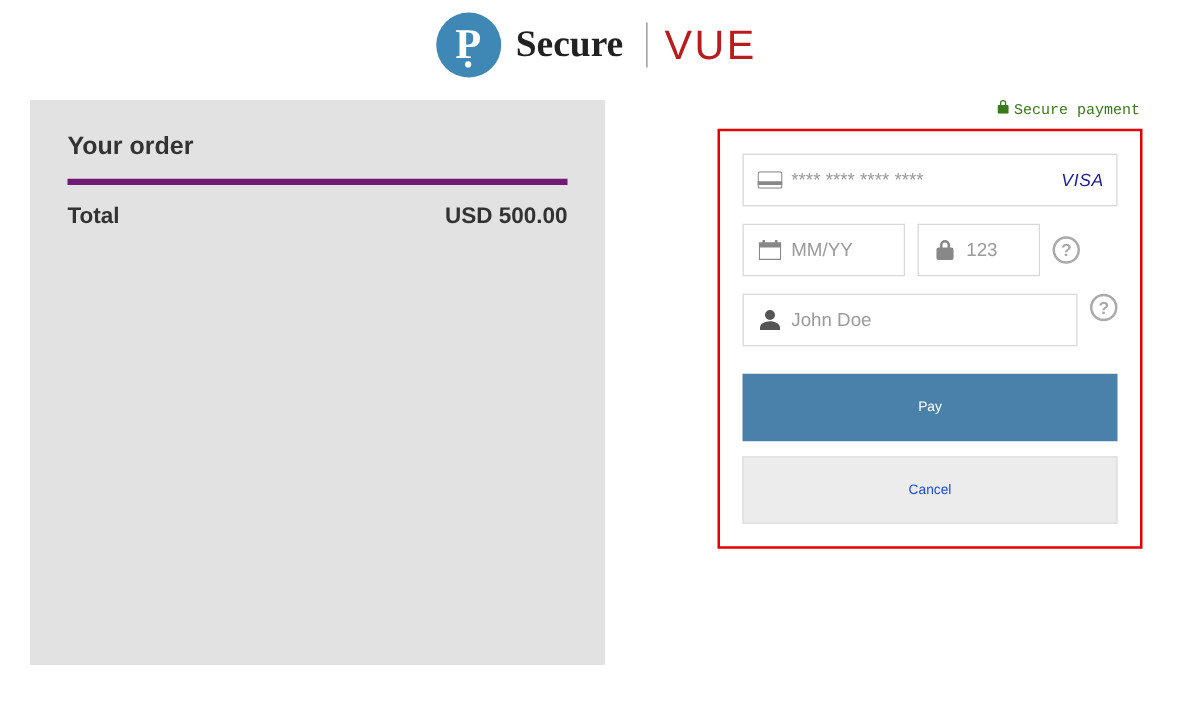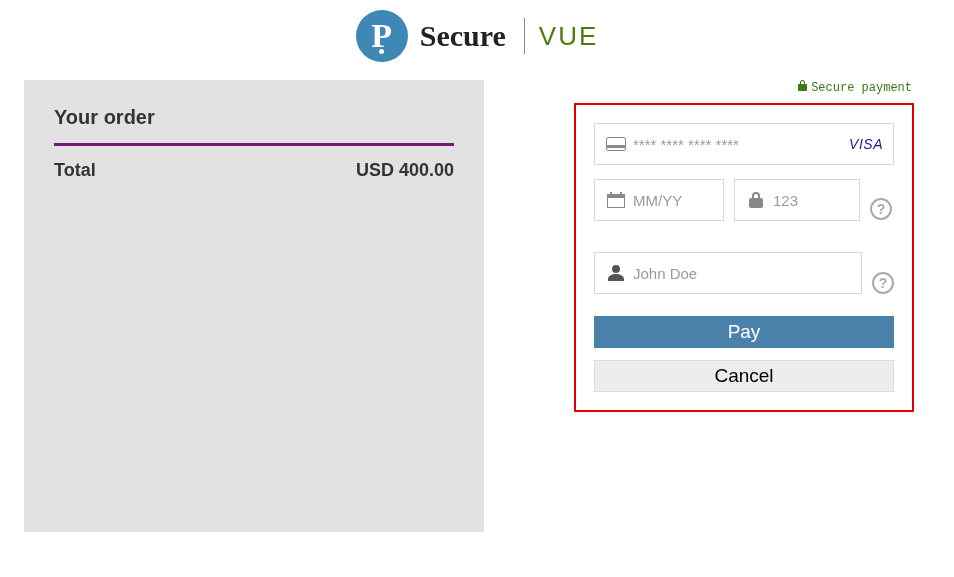--- a/index.html
+++ b/index.html
@@ -48,42 +48,42 @@
     margin-right: 18px;
   }
   .brand-divider {
     width: 1px;
     height: 36px;
     background: #888;
     margin-right: 14px;
   }
   .brand-vue {
     font-family: Arial, sans-serif;
-    font-size: 26px;
-    color: #4d7c0f;
+    font-size: 33px;
+    color: #b91c1c;
     letter-spacing: 2px;
   }
   .main {
     display: flex;
     gap: 90px;
     padding: 0 24px;
     align-items: flex-start;
   }
   .order-panel {
     background: #e2e2e2;
     width: 460px;
     height: 452px;
     padding: 26px 30px;
   }
   .order-title {
     font-size: 20px;
     font-weight: bold;
     color: #333;
     padding-bottom: 14px;
-    border-bottom: 3px solid #701a75;
+    border-bottom: 5px solid #701a75;
     margin-bottom: 14px;
   }
   .order-row {
     display: flex;
     justify-content: space-between;
     font-size: 18px;
     font-weight: bold;
     color: #333;
   }
   .right-col {
@@ -141,81 +141,81 @@
     font-size: 14px;
     letter-spacing: 0.5px;
     margin-left: 6px;
   }
   .row2 {
     display: flex;
     gap: 10px;
     align-items: center;
     margin-bottom: 14px;
   }
-  .row2 .field { margin-bottom: 17px; }
+  .row2 .field { margin-bottom: 0; }
   .field-exp { width: 130px; }
-  .field-cvv { width: 126px; }
+  .field-cvv { width: 98px; }
   .help {
     width: 22px; height: 22px;
     border: 2px solid #aaa;
     border-radius: 50%;
     color: #aaa;
     display: flex;
     align-items: center;
     justify-content: center;
     font-size: 14px;
     font-weight: bold;
     cursor: pointer;
     flex-shrink: 0;
   }
   .row3 {
     display: flex;
     gap: 10px;
-    align-items: flex-end;
+    align-items: flex-start;
     margin-bottom: 22px;
   }
   .field-name { flex: 1; margin-bottom: 0; }
   .btn {
     width: 100%;
-    height: 32px;
+    height: 54px;
     border: none;
-    font-size: 19px;
+    font-size: 11px;
     cursor: pointer;
     display: flex;
     align-items: center;
     justify-content: center;
   }
   .btn-pay {
     background: #4a81aa;
     color: #fff;
     margin-bottom: 12px;
   }
   .btn-cancel {
     background: #ececec;
-    color: #000000;
+    color: #1d4ed8;
     border: 1px solid #dcdcdc;
   }
   svg { display: block; }
 </style>
 </head>
 <body>
 
 <div class="header">
   <div class="logo-p">P</div>
   <div class="brand-pearson">Secure</div>
   <div class="brand-divider"></div>
   <div class="brand-vue">VUE</div>
 </div>
 
 <div class="main">
   <div class="order-panel">
     <div class="order-title">Your order</div>
     <div class="order-row">
       <span>Total</span>
-      <span>USD 400.00</span>
+      <span>USD 500.00</span>
     </div>
   </div>
 
   <div class="right-col">
     <div class="secure">
       <span class="lock">
         <svg width="9" height="11" viewBox="0 0 9 11">
             <path fill="#3a7a1a" d="M4.5 0a2.5 2.5 0 0 0-2.5 2.5V4H1a1 1 0 0 0-1 1v5a1 1 0 0 0 1 1h7a1 1 0 0 0 1-1V5a1 1 0 0 0-1-1H7V2.5A2.5 2.5 0 0 0 4.5 0zm0 1A1.5 1.5 0 0 1 6 2.5V4H3V2.5A1.5 1.5 0 0 1 4.5 1z"></path>
           </svg>
       </span><span>Secure payment</span>

